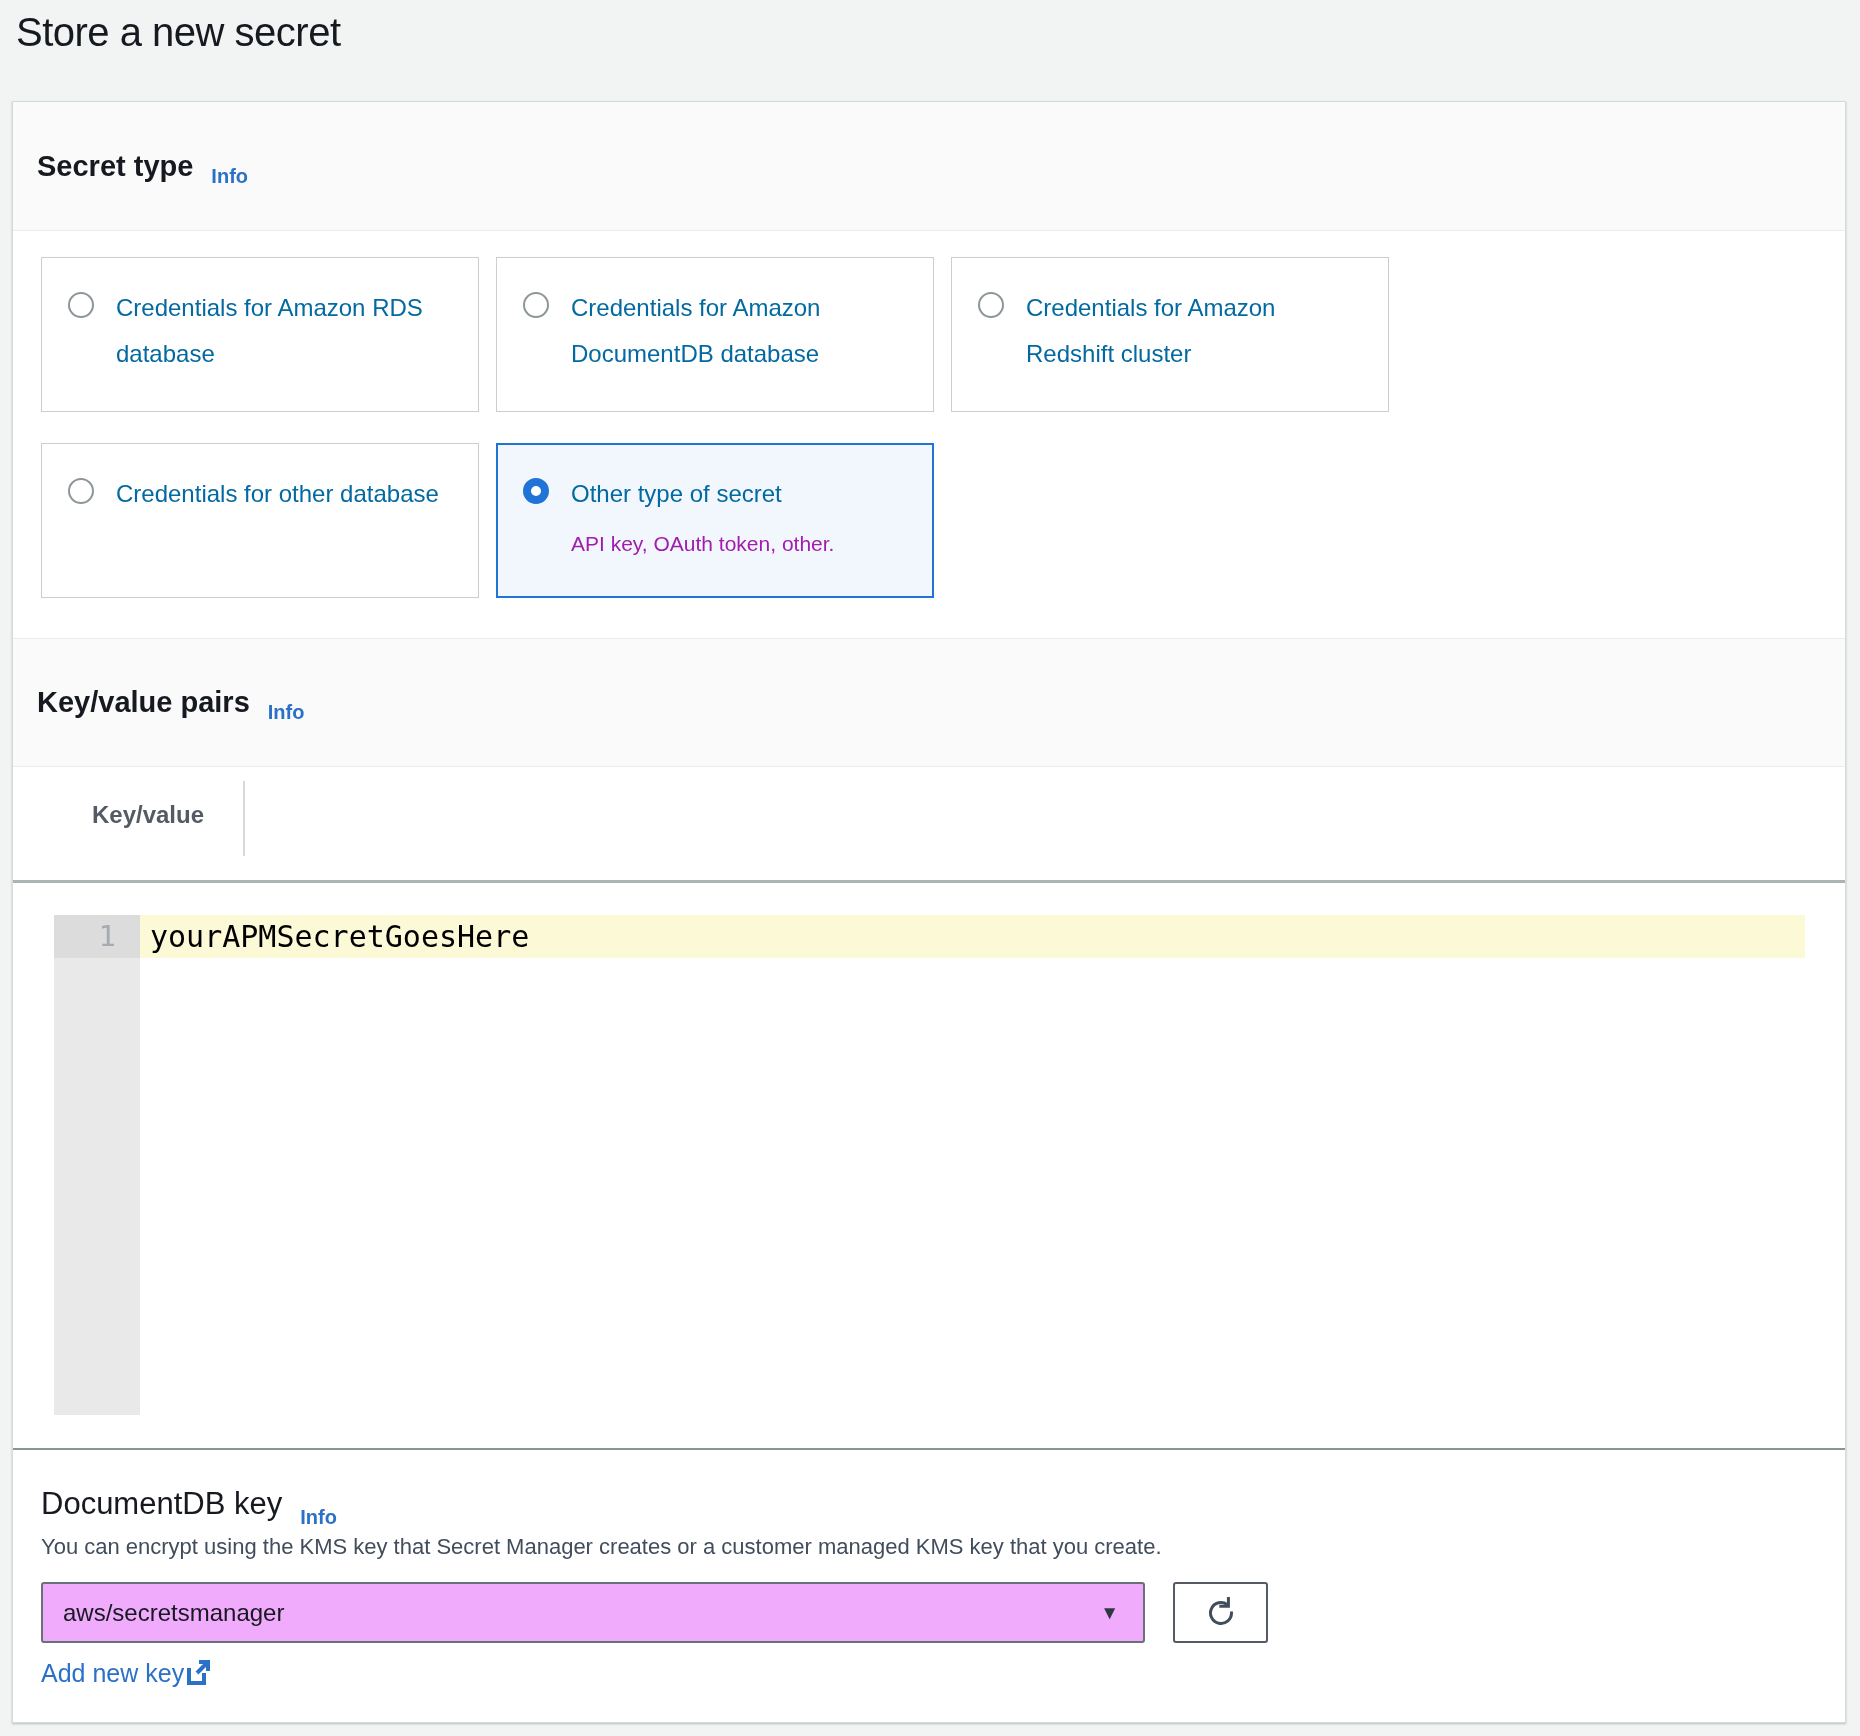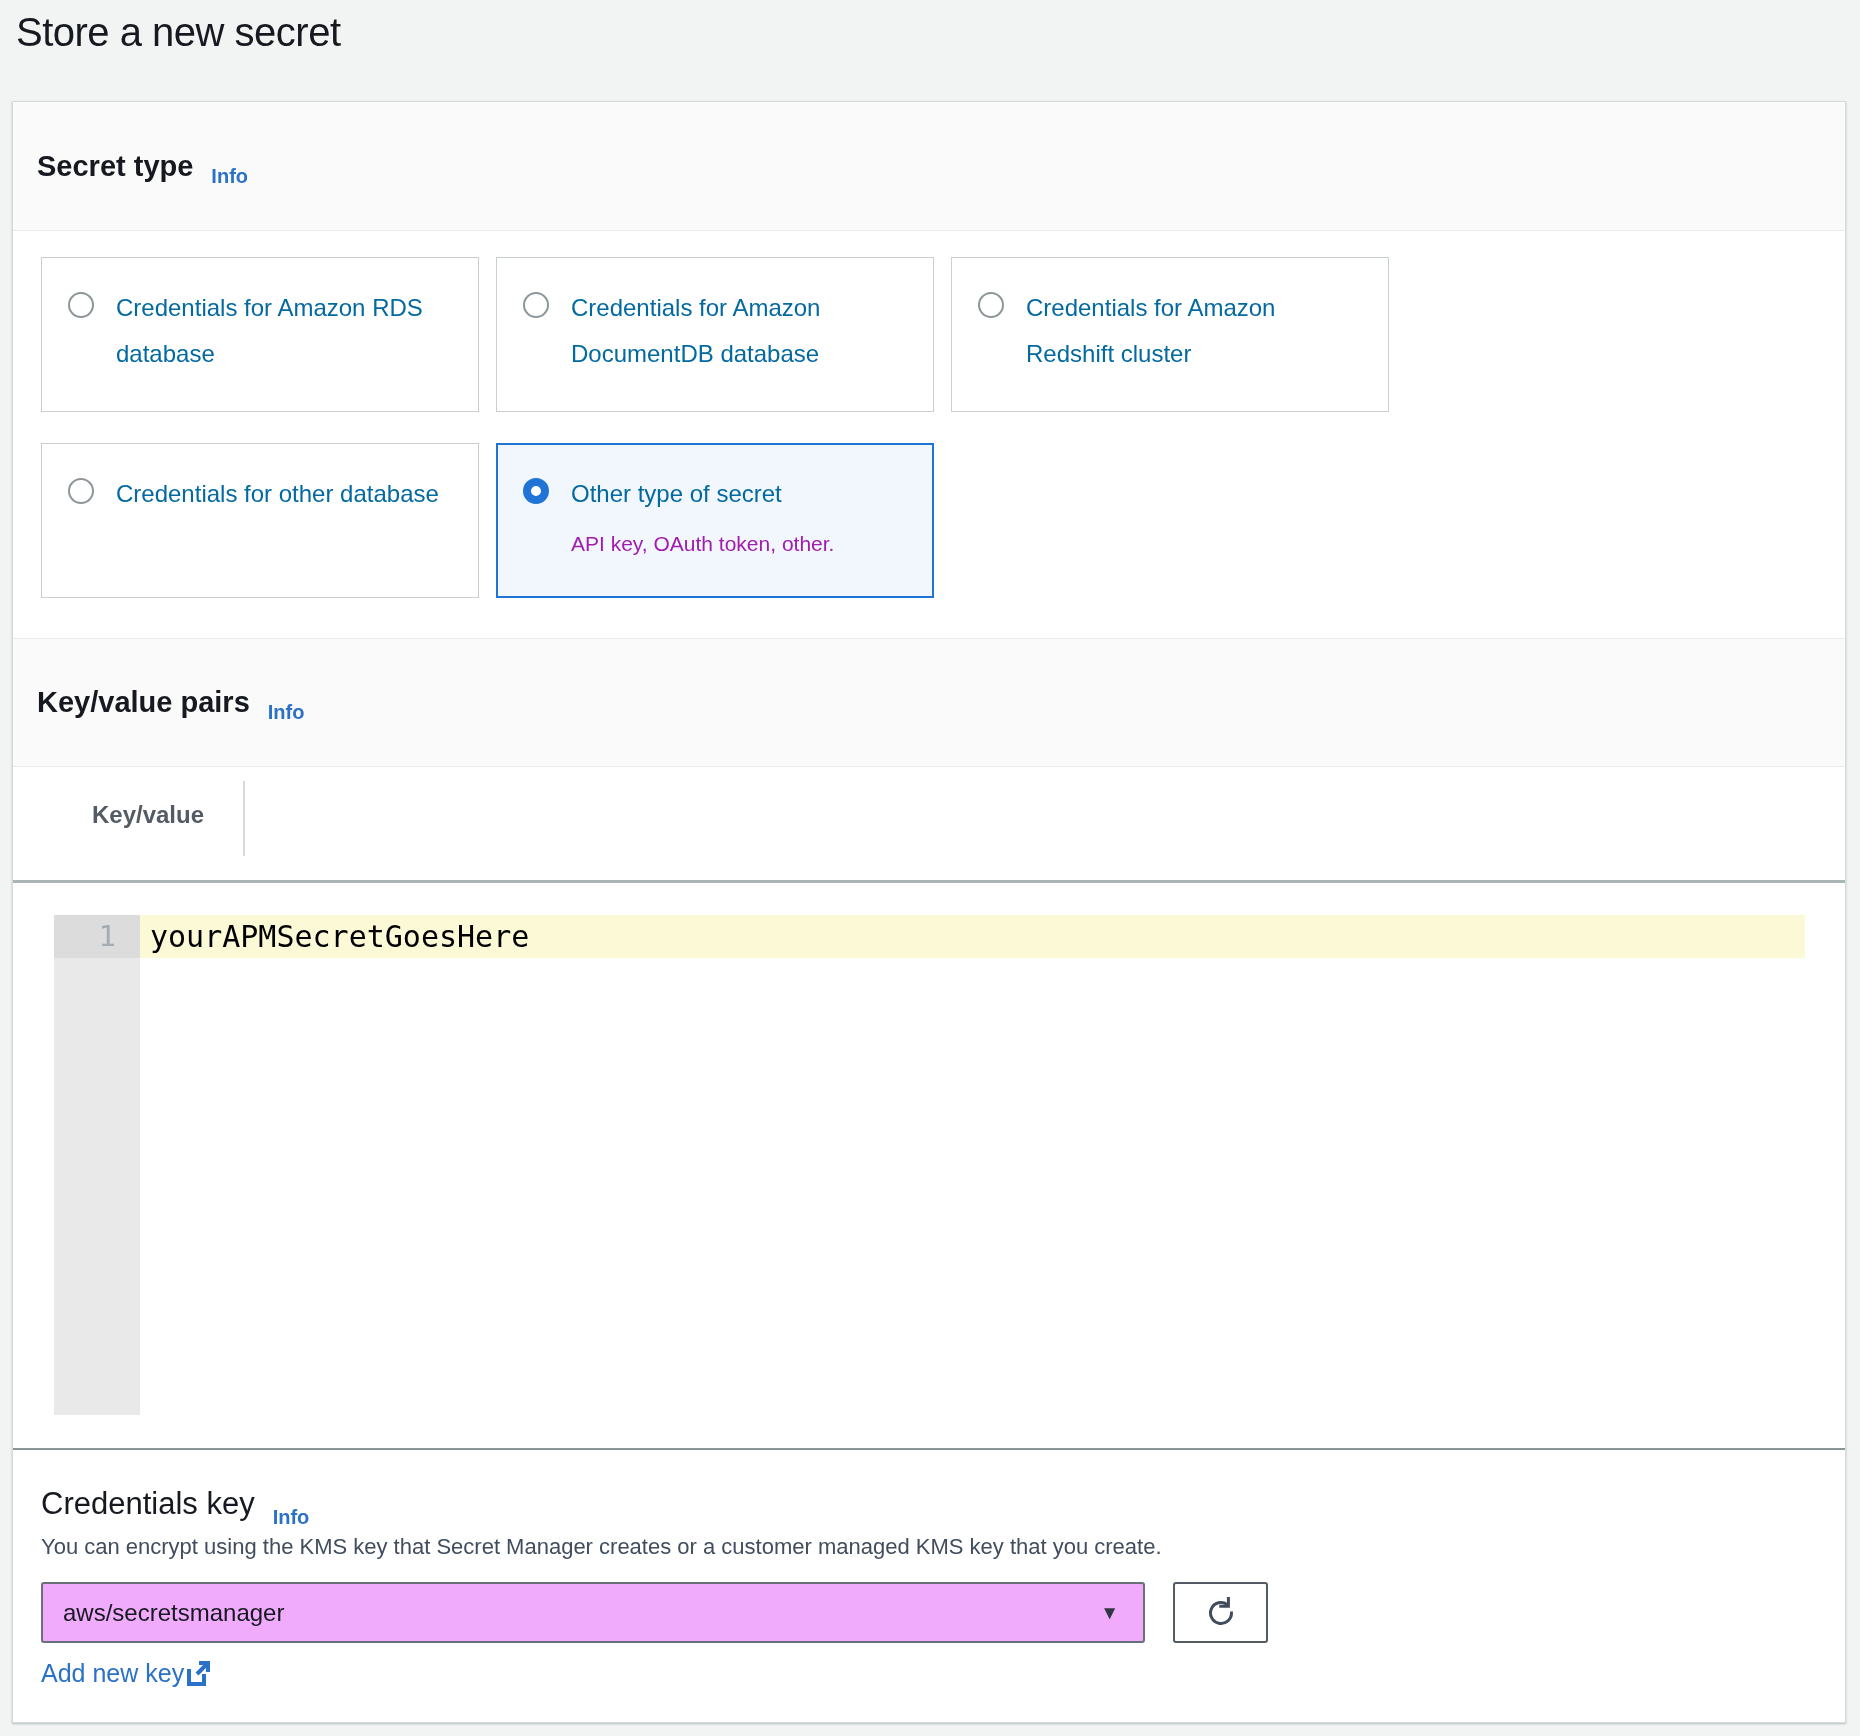--- a/index.html
+++ b/index.html
@@ -217,21 +217,21 @@
     border-radius: 3px;
     background: #ffffff;
     display: flex;
     align-items: center;
     justify-content: center;
     cursor: pointer;
   }
   .add-key-row {
     margin-top: 16px;
     display: inline-flex;
-    align-items: center;
+    align-items: flex-start;
     gap: 0;
     cursor: pointer;
   }
   .add-key-label {
     font-size: 25px;
     color: #2b71c7;
   }
   svg { display: block; }
 </style>
 </head>
@@ -289,21 +289,21 @@
   <div class="editor">
     <div class="gutter"></div>
     <div class="code-line">
       <span class="line-no">1</span>
       <span class="line-text">yourAPMSecretGoesHere</span>
     </div>
   </div>
 
   <div class="encryption">
     <div class="enc-heading-row">
-      <span class="enc-heading">Credentials key</span>
+      <span class="enc-heading">DocumentDB key</span>
       <a class="info-link">Info</a>
     </div>
     <div class="enc-desc">You can encrypt using the KMS key that Secret Manager creates or a customer managed KMS key that you create.</div>
     <div class="enc-controls">
       <div class="select-box">
         <span class="select-value">aws/secretsmanager</span>
         <span class="caret">▼</span>
       </div>
       <div class="refresh-btn">
         <span>

